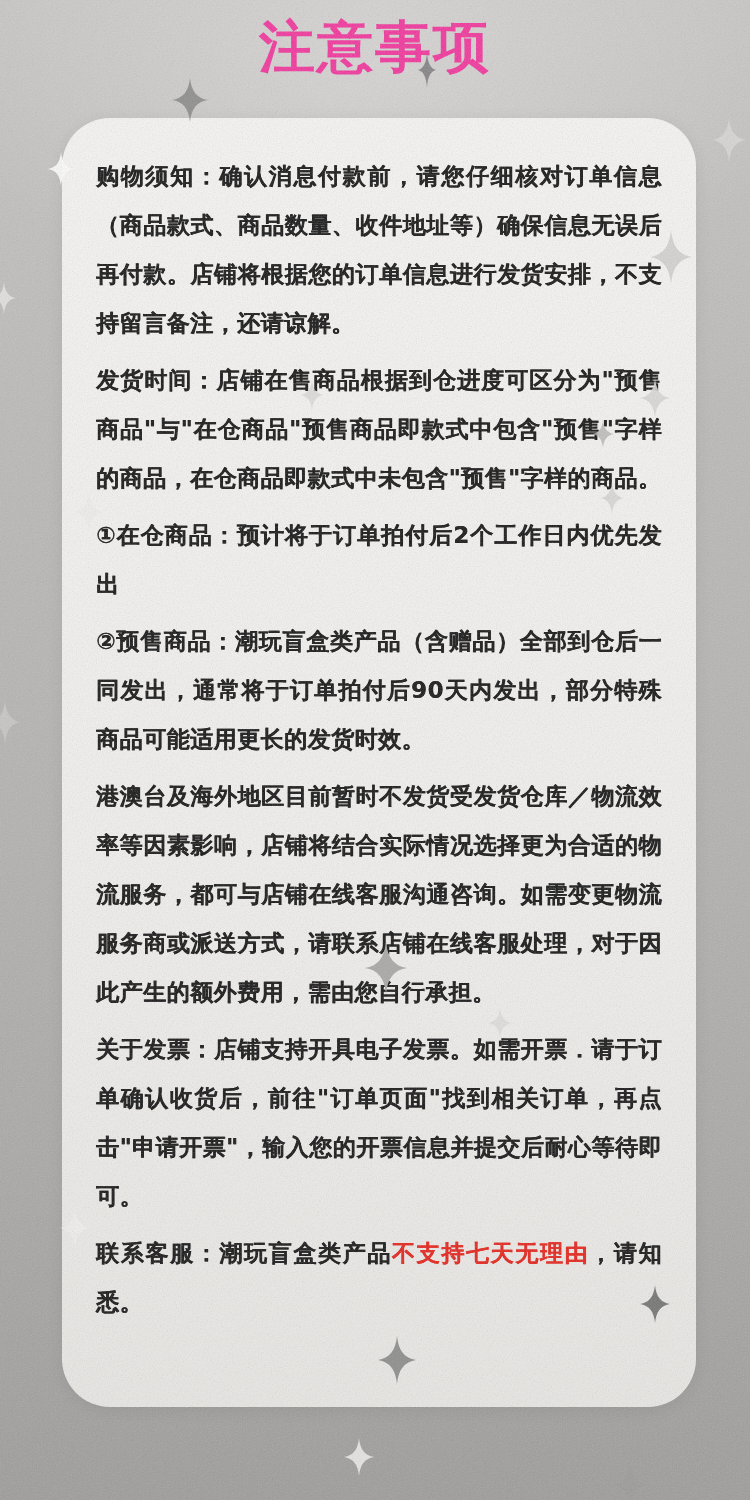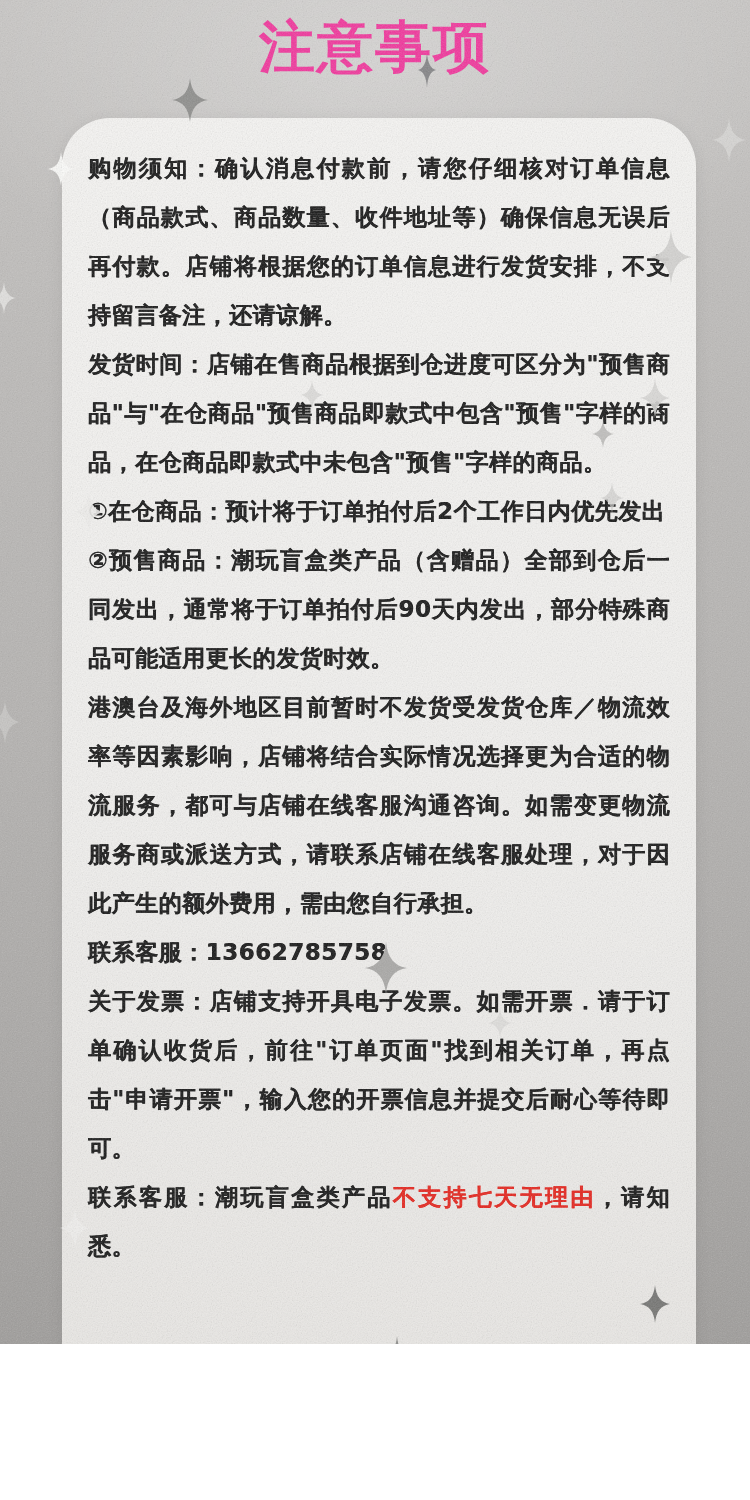--- a/index.html
+++ b/index.html
@@ -1,18 +1,18 @@
 <!DOCTYPE html>
 <html style="--title_pink: #f2359c; --highlight_red: #e5221a; --text_black: #151515;"><head>
 <meta charset="utf-8">
 <style>
   html,body{margin:0;padding:0;}
   .page{
     position:relative;
-    width:750px;height:1344px;
+    width:750px;height:1500px;
     overflow:hidden;
     font-family:"DejaVu Sans","Liberation Sans",sans-serif;
     background:
       radial-gradient(620px 340px at 50% 60px, rgba(255,255,255,.30), rgba(255,255,255,0) 72%),
       radial-gradient(145% 115% at 50% 45%, rgba(0,0,0,0) 58%, rgba(0,0,0,.17) 100%),
       linear-gradient(180deg,#c7c5c3 0%,#bcbab8 28%,#b4b2b0 55%,#a9a7a5 80%,#9e9c9a 100%);
   }
   .title{
     position:absolute;
     left:0;right:0;top:16px;
@@ -30,21 +30,21 @@
     left:62px;top:118px;
     width:634px;height:1289px;
     border-radius:48px;
     background:linear-gradient(180deg,#f6f5f3 0%,#f1f0ee 55%,#e9e7e4 100%);
     box-shadow:0 3px 16px rgba(0,0,0,.08);
     z-index:2;
     box-sizing:border-box;
     padding:26px 26px 0 26px;
   }
   .para{
-    margin:0;
+    margin:8px;
     font-size:23px;
     line-height:49px;
     font-weight:800;
     color:var(--text_black,#151515);
     text-align:justify;
     letter-spacing:.5px;
     text-shadow:.4px 0 0 currentColor;
   }
   .red{ color:var(--highlight_red,#e5221a); text-shadow:.4px 0 0 currentColor; }
   .sparkle{ position:absolute; pointer-events:none; z-index:3; }
@@ -117,21 +117,20 @@
   <svg class="sparkle" style="left:612px;top:1462px;width:36px;height:46px;color:#9b9a98;opacity:.9" viewBox="0 0 24 24" preserveAspectRatio="none">
       <path fill="currentColor" d="M12 0C12.8 7.2 16.8 11.2 24 12 16.8 12.8 12.8 16.8 12 24 11.2 16.8 7.2 12.8 0 12 7.2 11.2 11.2 7.2 12 0Z"></path>
     </svg>
 
   <div class="card">
     <p class="para">购物须知：确认消息付款前，请您仔细核对订单信息（商品款式、商品数量、收件地址等）确保信息无误后再付款。店铺将根据您的订单信息进行发货安排，不支持留言备注，还请谅解。</p>
     <p class="para">发货时间：店铺在售商品根据到仓进度可区分为"预售商品"与"在仓商品"预售商品即款式中包含"预售"字样的商品，在仓商品即款式中未包含"预售"字样的商品。</p>
     <p class="para">①在仓商品：预计将于订单拍付后2个工作日内优先发出</p>
     <p class="para">②预售商品：潮玩盲盒类产品（含赠品）全部到仓后一同发出，通常将于订单拍付后90天内发出，部分特殊商品可能适用更长的发货时效。</p>
     <p class="para">港澳台及海外地区目前暂时不发货受发货仓库／物流效率等因素影响，店铺将结合实际情况选择更为合适的物流服务，都可与店铺在线客服沟通咨询。如需变更物流服务商或派送方式，请联系店铺在线客服处理，对于因此产生的额外费用，需由您自行承担。</p>
-    <p class="para">联系客服：13662785758</p>
     <p class="para">关于发票：店铺支持开具电子发票。如需开票．请于订单确认收货后，前往"订单页面"找到相关订单，再点击"申请开票"，输入您的开票信息并提交后耐心等待即可。</p>
     <p class="para"><span>联系客服：潮玩盲盒类产品</span><span class="red">不支持七天无理由</span><span>，请知悉。</span></p>
   </div>
 
   <svg class="noise" width="750" height="1500">
     <filter id="grain" x="0" y="0" width="100%" height="100%">
       <feTurbulence type="fractalNoise" baseFrequency="0.8" numOctaves="2" stitchTiles="stitch"></feTurbulence>
       <feColorMatrix type="saturate" values="0"></feColorMatrix>
     </filter>
     <rect width="750" height="1500" filter="url(#grain)"></rect>

